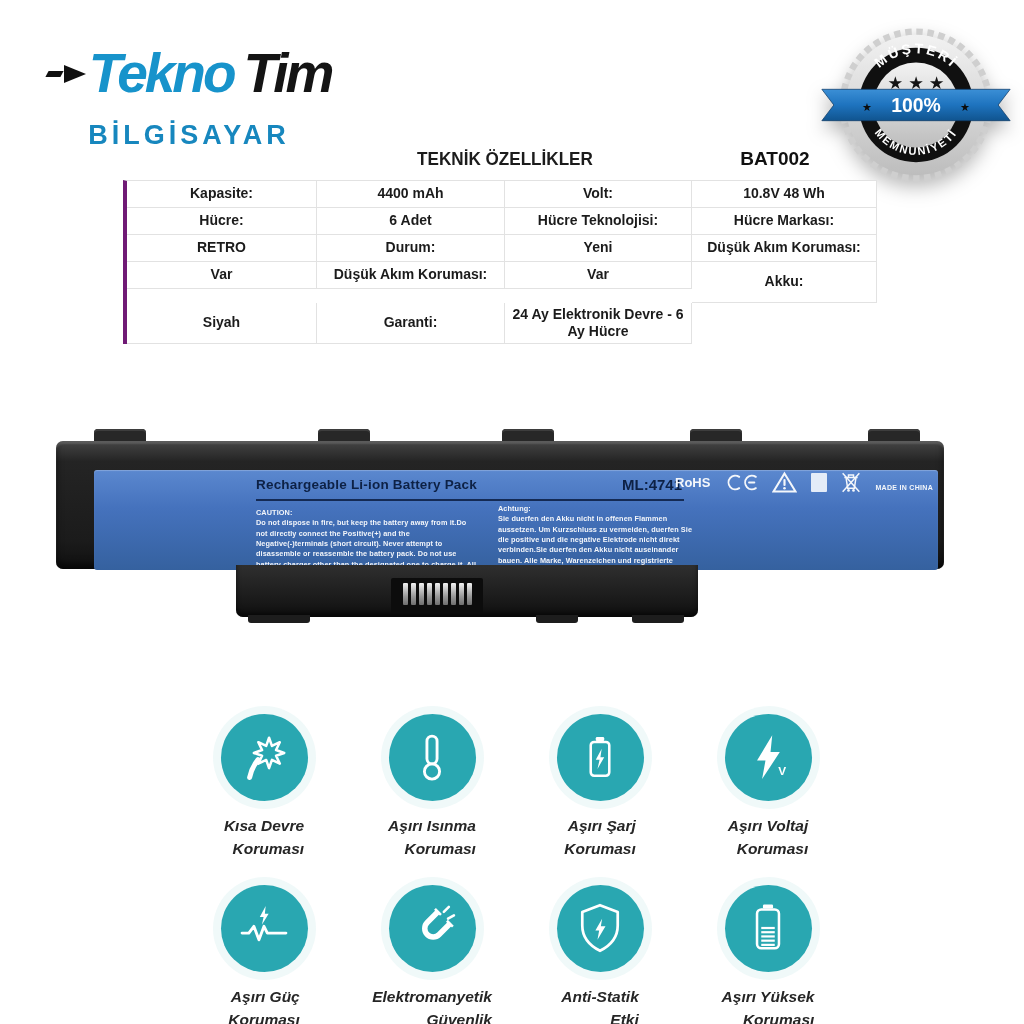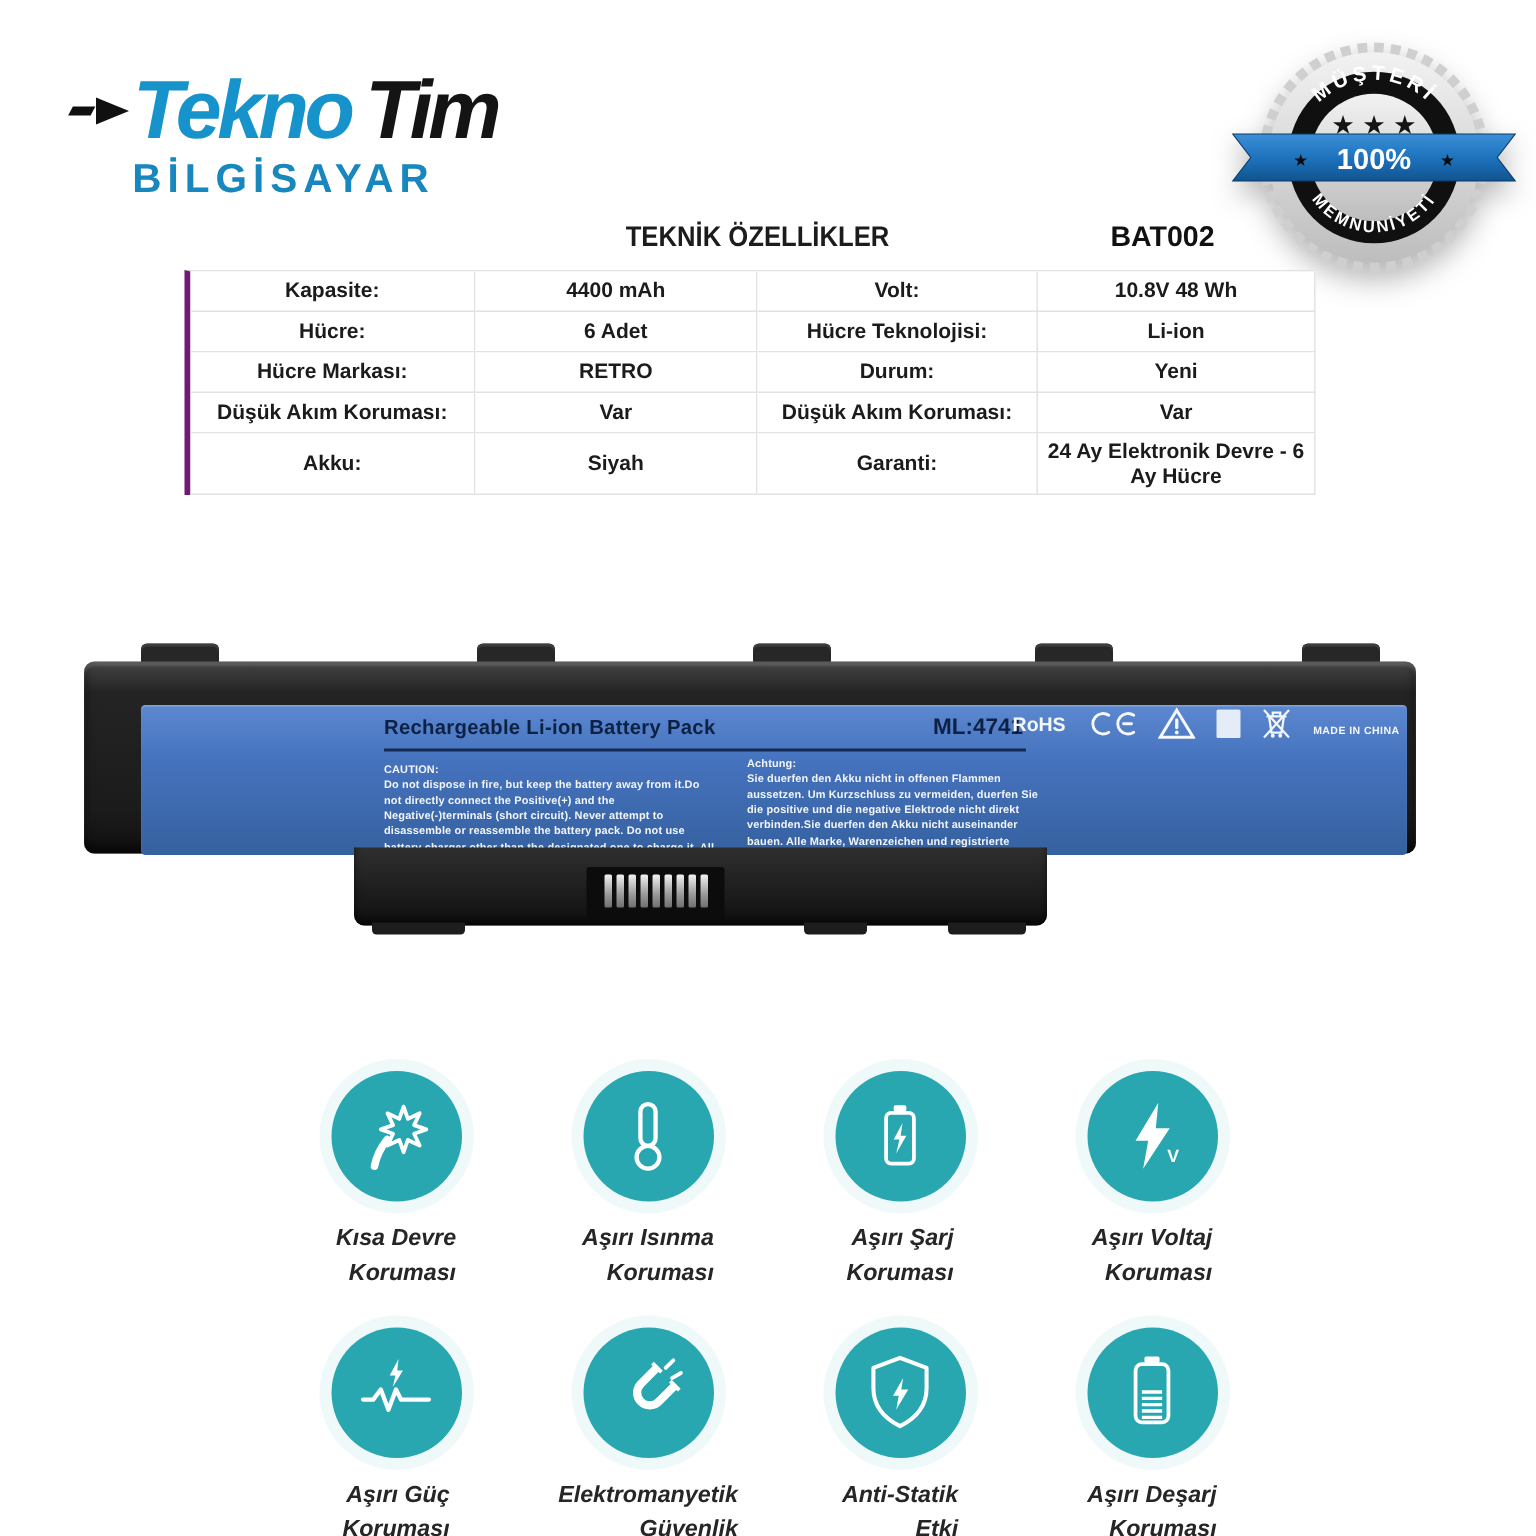--- a/index.html
+++ b/index.html
@@ -9,21 +9,21 @@
 
   
   .logo{left:28px;top:46px;width:322px;text-align:center;}
   .wordmark{display:flex;align-items:center;justify-content:center;font-style:italic;
             font-weight:900;font-size:55px;letter-spacing:-3px;line-height:1;}
   .logo-dash{display:inline-block;width:15px;height:6px;background:#101010;transform:skewX(-28deg);margin-right:2px;}
   .logo-arrow{display:inline-block;width:0;height:0;border-top:9px solid transparent;
               border-bottom:9px solid transparent;border-left:22px solid #101010;margin-right:3px;}
   .wm-blue{color:#1793cb;}
   .wm-black{color:#141414;margin-left:10px;}
-  .brand-sub{margin-top:3px;font-weight:800;font-size:27px;letter-spacing:4px;color:#1787be;}
+  .brand-sub{margin-top:19px;font-weight:800;font-size:27px;letter-spacing:4px;color:#1787be;}
 
   
   .badge{left:820px;top:22px;filter:drop-shadow(0 8px 9px rgba(0,0,0,.28));}
 
   
   .spec-title{left:378px;top:148px;width:254px;text-align:center;font-weight:700;font-size:19px;
               color:#1c1c1c;transform:scaleX(.9);}
   .model-code{left:712px;top:148px;width:126px;text-align:center;font-weight:700;font-size:19px;color:#111;}
 
   
@@ -125,21 +125,20 @@
 
   <div class="abs spec-table">
     <div class="cell">Kapasite:</div>
     <div class="cell">4400 mAh</div>
     <div class="cell">Volt:</div>
     <div class="cell">10.8V 48 Wh</div>
 
     <div class="cell">Hücre:</div>
     <div class="cell">6 Adet</div>
     <div class="cell">Hücre Teknolojisi:</div>
-    <div class="cell">Li-ion</div>
 
     <div class="cell">Hücre Markası:</div>
     <div class="cell">RETRO</div>
     <div class="cell">Durum:</div>
     <div class="cell">Yeni</div>
 
     <div class="cell">Düşük Akım Koruması:</div>
     <div class="cell">Var</div>
     <div class="cell">Düşük Akım Koruması:</div>
     <div class="cell">Var</div>
@@ -321,19 +320,19 @@
           <rect x="26" y="4" width="12" height="5" rx="1.5" fill="#fff"></rect>
           <rect x="19" y="10" width="26" height="46" rx="5" fill="none" stroke="#fff" stroke-width="3"></rect>
           <line x1="24" y1="32" x2="40" y2="32" stroke="#fff" stroke-width="2.6"></line>
           <line x1="24" y1="37" x2="40" y2="37" stroke="#fff" stroke-width="2.6"></line>
           <line x1="24" y1="42" x2="40" y2="42" stroke="#fff" stroke-width="2.6"></line>
           <line x1="24" y1="47" x2="40" y2="47" stroke="#fff" stroke-width="2.6"></line>
           <line x1="24" y1="52" x2="40" y2="52" stroke="#fff" stroke-width="2.6"></line>
         </svg>
       </div>
       <div class="f-label">
-        <span>Aşırı Deşarj</span><br>
+        <span>Aşırı Yüksek</span><br>
         <span>Koruması</span>
       </div>
     </div>
 
   </div>
 </div>
 
 </body></html>

